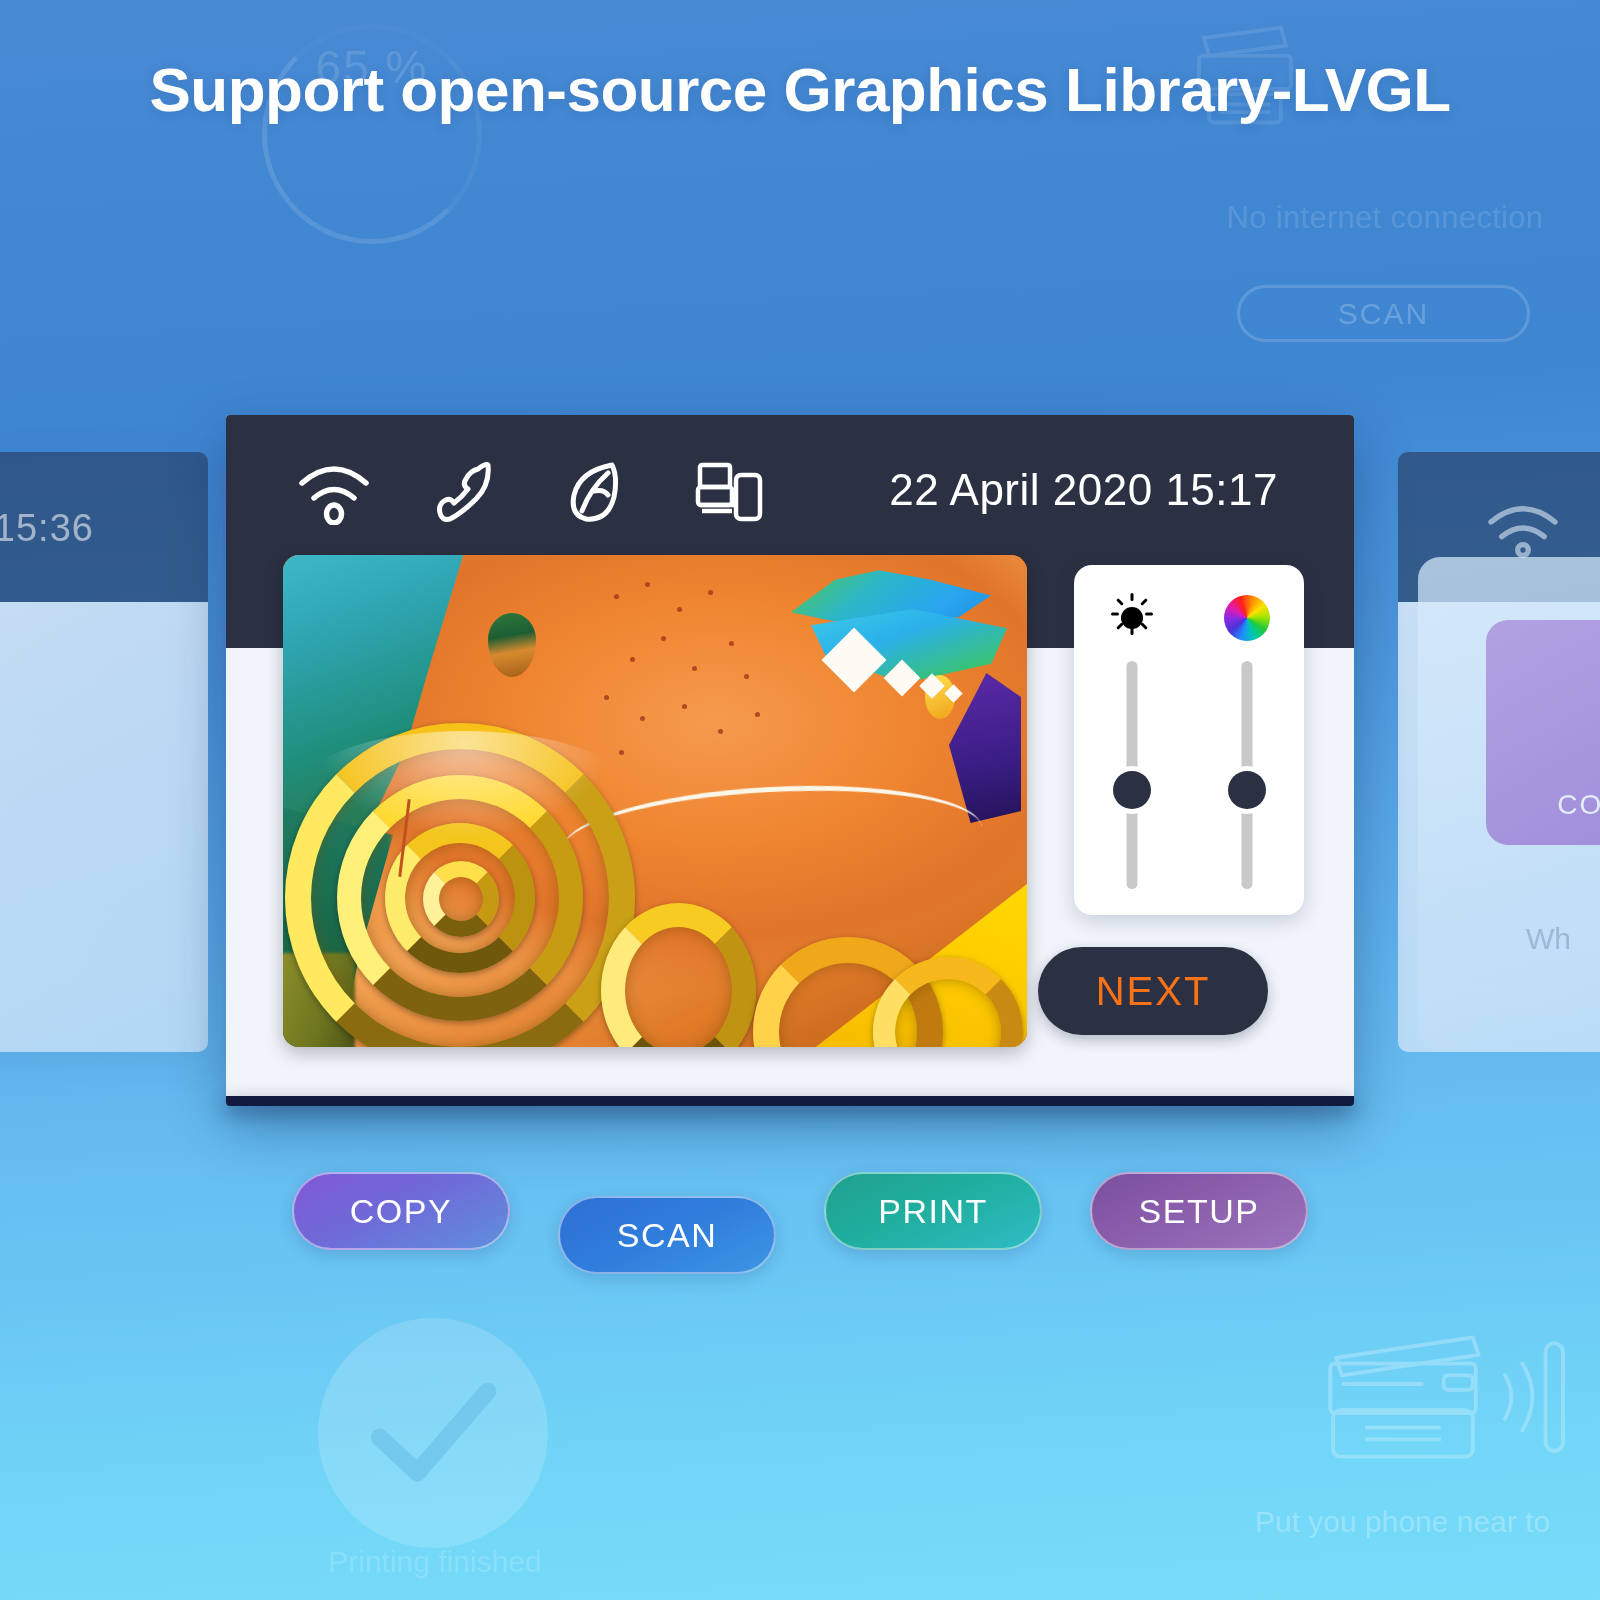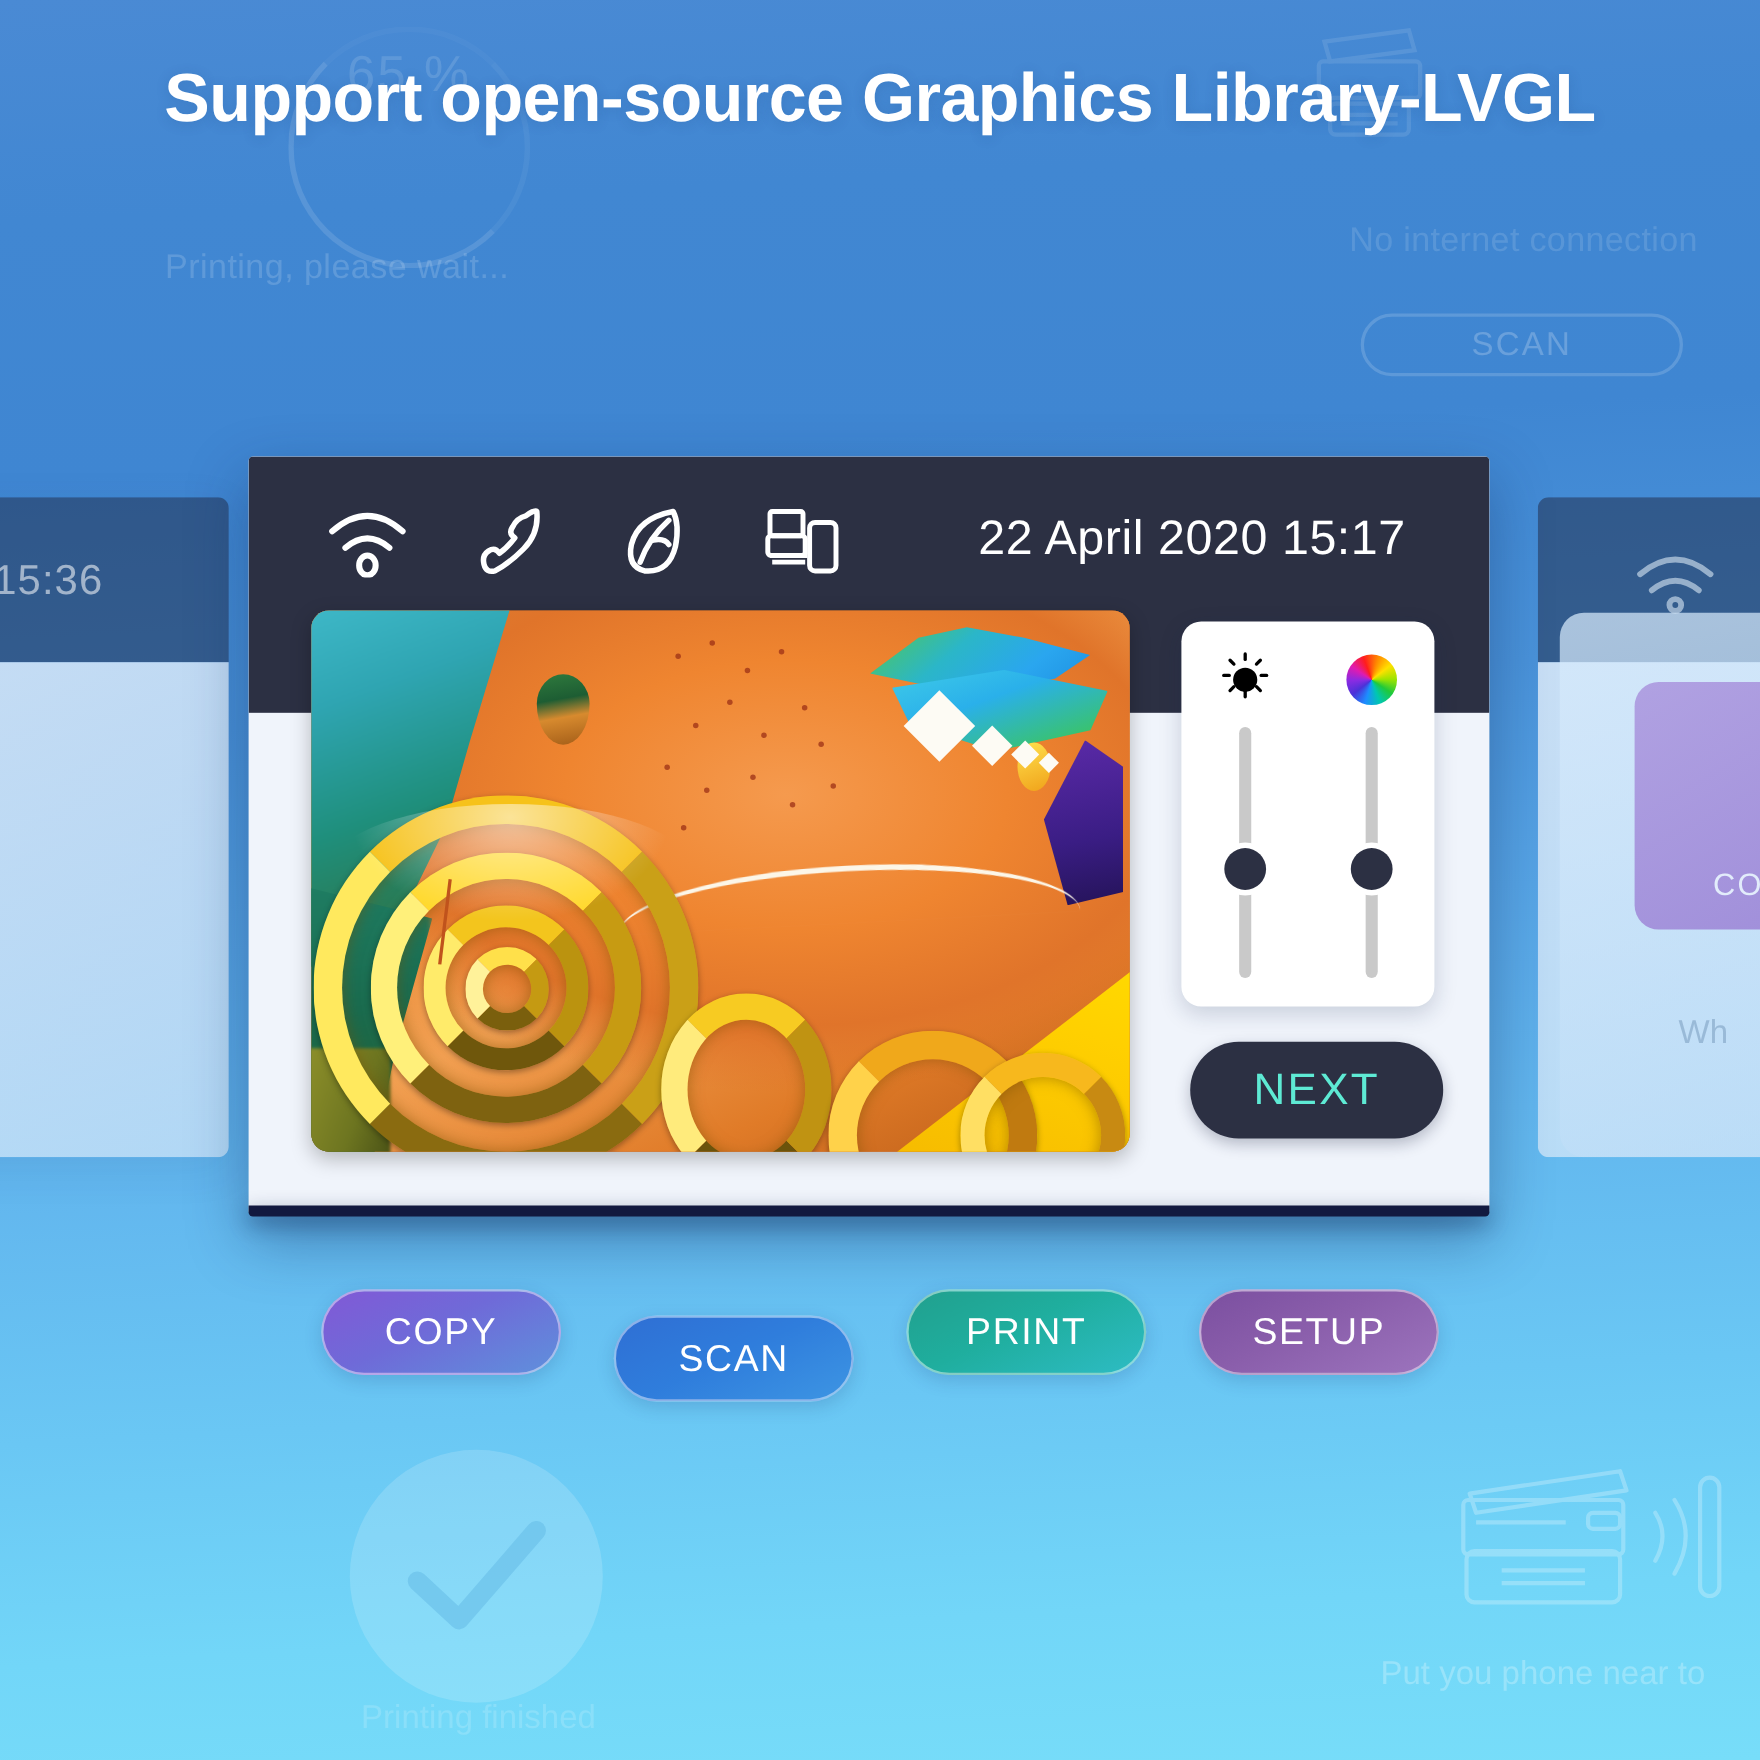--- a/index.html
+++ b/index.html
@@ -334,26 +334,26 @@
     width: 22px; height:22px; border-radius:50%; background:#000;
   }
   .sun .ray {
     position:absolute; left:50%; top:50%;
     width: 3px; height: 8px; background:#000; border-radius:2px;
     transform-origin: 50% 0;
   }
 
   
   #next-btn {
-    position: absolute; left: 856px; top: 532px;
+    position: absolute; left: 812px; top: 532px;
     width: 230px; height: 88px;
     background: #2c3043;
     border-radius: 44px;
     display:flex; align-items:center; justify-content:center;
-    font-size: 40px; color:#5eead4; letter-spacing: 2px;
+    font-size: 40px; color:#f97316; letter-spacing: 2px;
     box-shadow: 0 5px 14px rgba(20,30,60,.28);
     cursor: pointer;
   }
 
   
   #bottom-nav {
     position: absolute; left: 0; top: 1172px; width: 1600px;
     display:flex; justify-content:center; gap: 48px;
   }
   .nav-pill {
@@ -372,21 +372,20 @@
 </style>
 </head>
 <body>
 
 <div id="stage">
 
   <div class="ghost" id="ghost-progress">
     <div class="arc"></div>
     <div class="pct">65 %</div>
   </div>
-  <div class="ghost" id="ghost-printwait">Printing, please wait...</div>
 
   <div class="ghost" id="ghost-printer-tr">
     <svg viewBox="0 0 100 86" width="130" height="110" fill="none" stroke="#ffffff" stroke-width="3">
       <path d="M18 14 L78 6 L82 20 L22 28 Z"></path>
       <rect x="14" y="28" width="72" height="26" rx="3"></rect>
       <rect x="22" y="58" width="56" height="22" rx="4"></rect>
       <path d="M30 66 h40 M30 72 h40"></path>
     </svg>
   </div>
 

